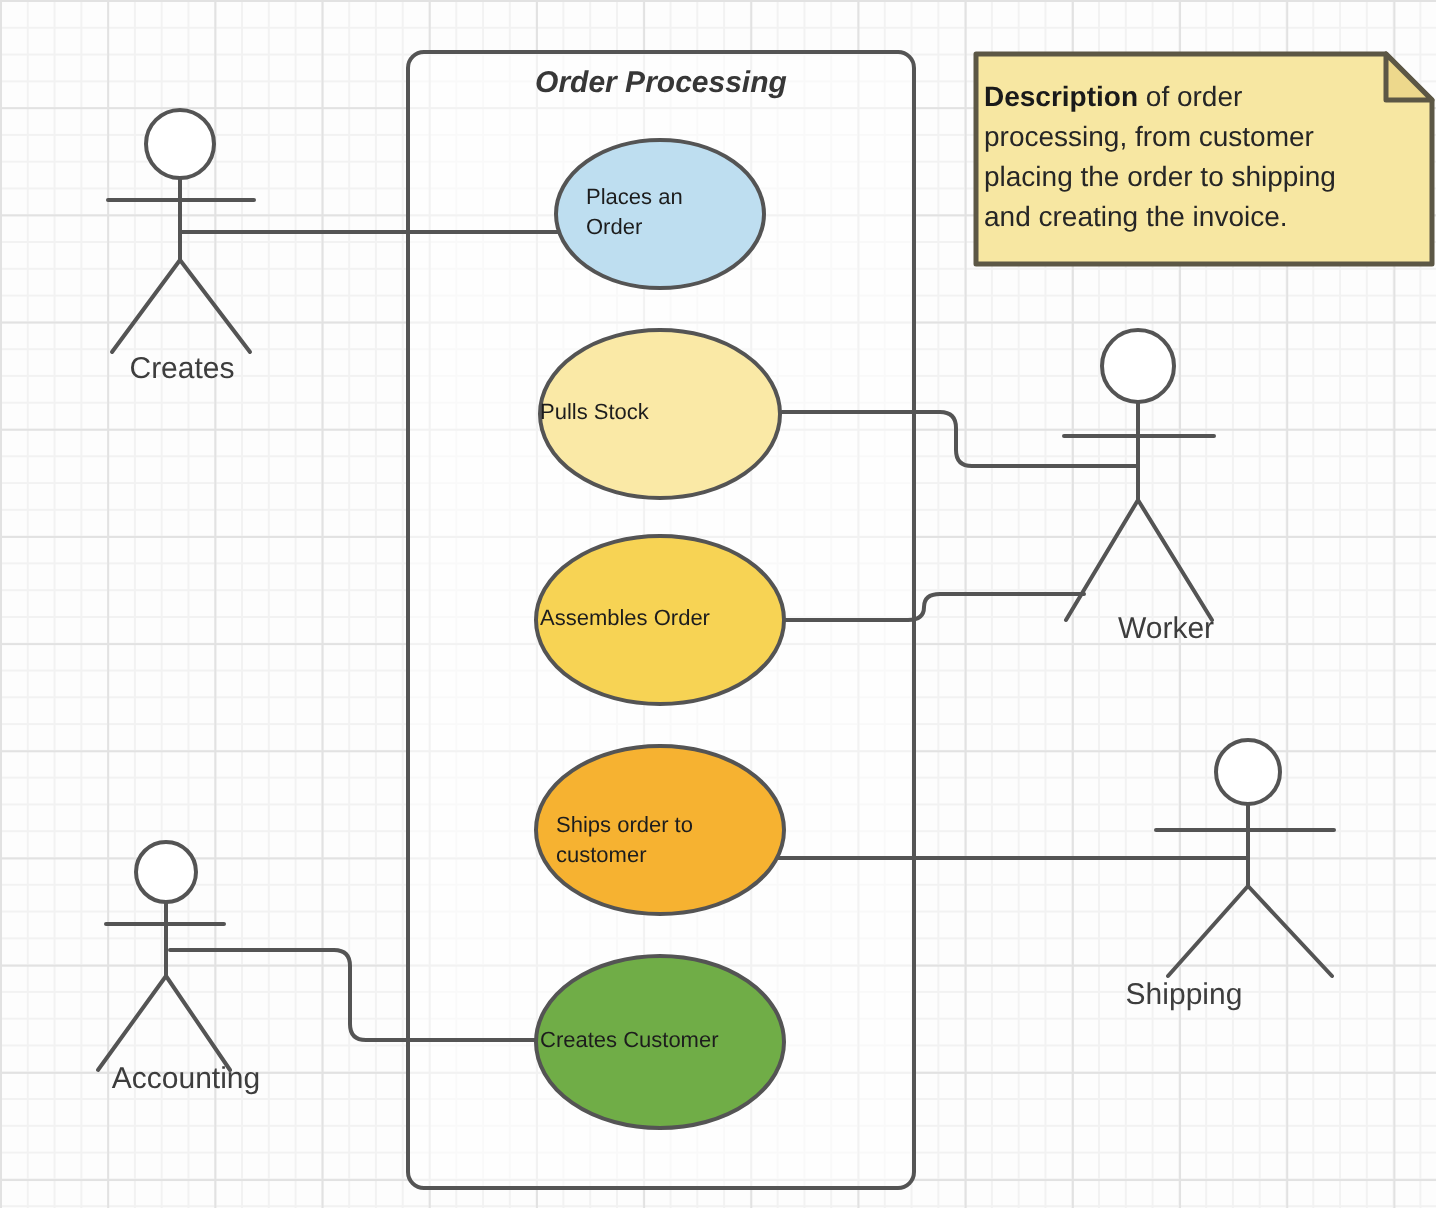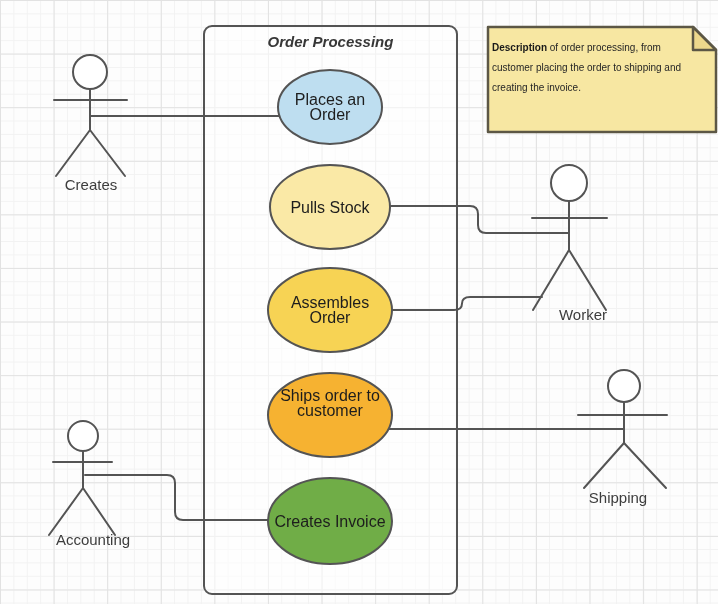--- a/index.html
+++ b/index.html
@@ -10,31 +10,31 @@
     background-image:
       linear-gradient(to right,#e2e2e2 1px,transparent 1px),
       linear-gradient(to bottom,#e2e2e2 1px,transparent 1px),
       linear-gradient(to right,#f2f2f2 1px,transparent 1px),
       linear-gradient(to bottom,#f2f2f2 1px,transparent 1px);
     background-size:53.6px 53.6px,53.6px 53.6px,13.4px 13.4px,13.4px 13.4px;
   }
   svg.layer{position:absolute;left:0;top:0;}
   .lbl{position:absolute;color:#1f1f1f;}
   .uc-label{
-    font-size:16px;line-height:15px;text-align:center;
+    font-size:11px;line-height:15px;
     transform:translateY(-50%);color:#1d1d1d;
   }
   .actor-label{
     font-size:15px;color:#3d3d3d;transform:translateX(-50%);white-space:nowrap;
   }
   .boundary-title{
     font-weight:bold;font-size:15px;color:#373737;text-align:center;
   }
   .note-text{
-    font-size:10px;line-height:20px;color:#262626;
+    font-size:14px;line-height:20px;color:#262626;
   }
   .note-text b{font-weight:bold;color:#1a1a1a;}
 </style>
 </head>
 <body>
 
 <div class="canvas">
 
   <svg class="layer" width="718" height="604" viewBox="0 0 718 604" stroke-linecap="round">
 
@@ -84,23 +84,23 @@
       <path d="M 488 27 H 693 L 716 50 V 132 H 488 Z" stroke="#5C5745" stroke-width="2.5" stroke-linejoin="round" fill="#F7E7A2"></path>
       <path d="M 693 27 V 50 H 716 Z" stroke="#5C5745" stroke-width="2.5" stroke-linejoin="round" fill="#EDD88C"></path>
     </g>
   </svg>
 
   <div class="lbl boundary-title" style="left:204px;top:33px;width:253px;font-style:italic;">Order Processing</div>
 
   <div class="lbl uc-label" style="left:293px;top:107px;width:74px;">Places an Order</div>
   <div class="lbl uc-label" style="left:270px;top:310px;width:120px;">Assembles Order</div>
   <div class="lbl uc-label" style="left:270px;top:207px;width:120px;">Pulls Stock</div>
-  <div class="lbl uc-label" style="left:278px;top:403px;width:104px;">Ships order to customer</div>
-  <div class="lbl uc-label" style="left:270px;top:521px;width:120px;">Creates Invoice</div>
+  <div class="lbl uc-label" style="left:278px;top:421px;width:104px;">Ships order to customer</div>
+  <div class="lbl uc-label" style="left:270px;top:521px;width:120px;">Creates Customer</div>
 
   <div class="lbl actor-label" style="left:91px;top:176px;">Creates</div>
   <div class="lbl actor-label" style="left:583px;top:306px;">Worker</div>
-  <div class="lbl actor-label" style="left:618px;top:489px;">Shipping</div>
+  <div class="lbl actor-label" style="left:592px;top:489px;">Shipping</div>
   <div class="lbl actor-label" style="left:93px;top:531px;">Accounting</div>
 
   <div class="lbl note-text" style="left:492px;top:38px;width:200px;"><b>Description</b><span> of order processing, from customer placing the order to shipping and creating the invoice.</span></div>
 
 </div>
 
 </body></html>

